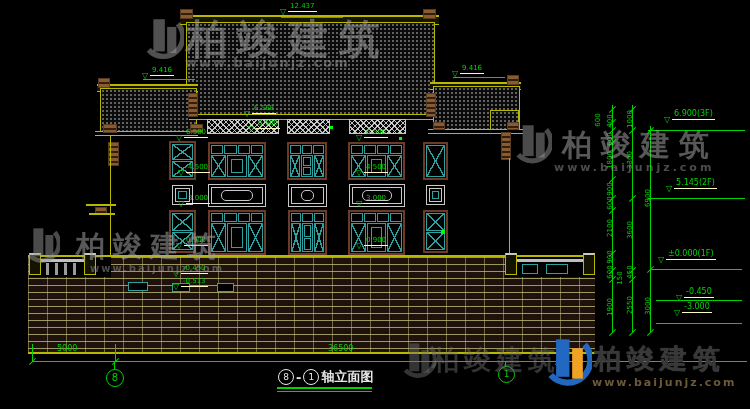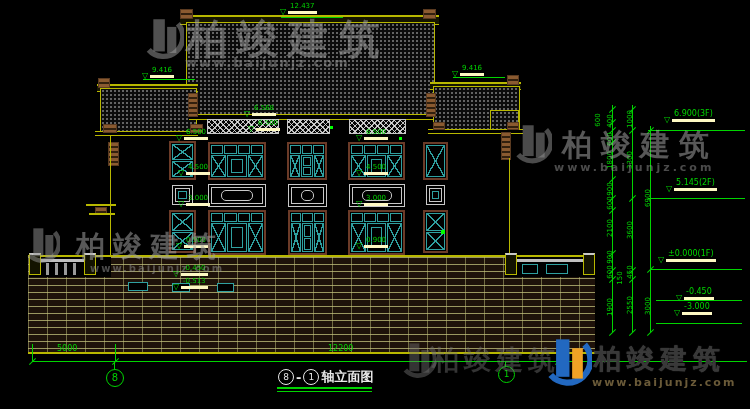--- a/index.html
+++ b/index.html
@@ -40,21 +40,21 @@
   .cp::before{content:"";position:absolute;inset:3px;border:1px solid #2fa0a0;}
   .gp{flex:1;border:1px solid #2fa0a0;display:flex;flex-direction:column;gap:1px;padding:1px;}
   .gp i{flex:1;border:1px solid #2fa0a0;display:block;}
   
   .panel{border:1px solid #c8c8c8;background:#000;padding:2px;box-sizing:border-box;}
   .panel .pin{height:100%;border:1px solid #c8c8c8;position:relative;box-sizing:border-box;}
   .panel .pin::before{content:"";position:absolute;inset:2px 9px;border:1px solid #c8c8c8;border-radius:5px;}
   .panel.sm .pin::before{inset:2px;border-radius:0;border-color:#2fa0a0;}
   
   .elv{position:absolute;color:#00d400;font-size:7px;line-height:8px;white-space:nowrap;z-index:30;}
-  .elv .t{border-bottom:3px solid #fef9c3;padding:0 2px 1px 2px;display:inline-block;}
+  .elv .t{border-bottom:1px solid #fef9c3;padding:0 2px 1px 2px;display:inline-block;}
   .elv::before{content:"▽";position:absolute;left:-8px;top:6px;font-size:8px;color:#00d400;}
   .elv.big{font-size:8px;}
   
   .vdim{position:absolute;width:30px;text-align:center;color:#00d400;font-size:7px;line-height:8px;
         transform:rotate(-90deg);z-index:30;white-space:nowrap;}
   .hdim{position:absolute;color:#00d400;font-size:8px;z-index:30;white-space:nowrap;}
   .tick{position:absolute;width:9px;height:1px;background:#00d400;transform:rotate(-45deg);z-index:31;}
   .dot{position:absolute;background:#00ff00;z-index:32;}
   .bubble{position:absolute;border:1px solid #00d400;border-radius:50%;color:#00d400;
           text-align:center;z-index:32;background:#000;}
@@ -341,21 +341,21 @@
   <div class="elv big" style="left:682px;top:303px"><span class="t">-3.000</span></div>
 
   <div class="abs gline" style="left:32px;top:361px;width:715px;height:1px"></div>
   <div class="abs gline" style="left:32px;top:344px;width:1px;height:18px"></div>
   <div class="abs gline" style="left:115px;top:344px;width:1px;height:18px"></div>
   <div class="abs gline" style="left:558px;top:350px;width:1px;height:12px"></div>
   <div class="tick" style="left:28px;top:361px"></div>
   <div class="tick" style="left:111px;top:361px"></div>
   <div class="tick" style="left:554px;top:361px"></div>
   <div class="hdim" style="left:57px;top:344px">5000</div>
-  <div class="hdim" style="left:328px;top:344px">12200</div>
+  <div class="hdim" style="left:328px;top:344px">36500</div>
   <div class="abs gline" style="left:114px;top:362px;width:1px;height:8px"></div>
   <div class="bubble" style="left:106px;top:369px;width:16px;height:16px;font-size:10px;line-height:16px">8</div>
   <div class="abs gline" style="left:505px;top:362px;width:1px;height:5px"></div>
   <div class="bubble" style="left:498px;top:366px;width:15px;height:15px;font-size:9px;line-height:15px">1</div>
 
   <div class="title" style="left:278px;top:368px">
     <span class="circ">8</span>
     <span>-</span>
     <span class="circ">1</span>
     <span>轴立面图</span>

